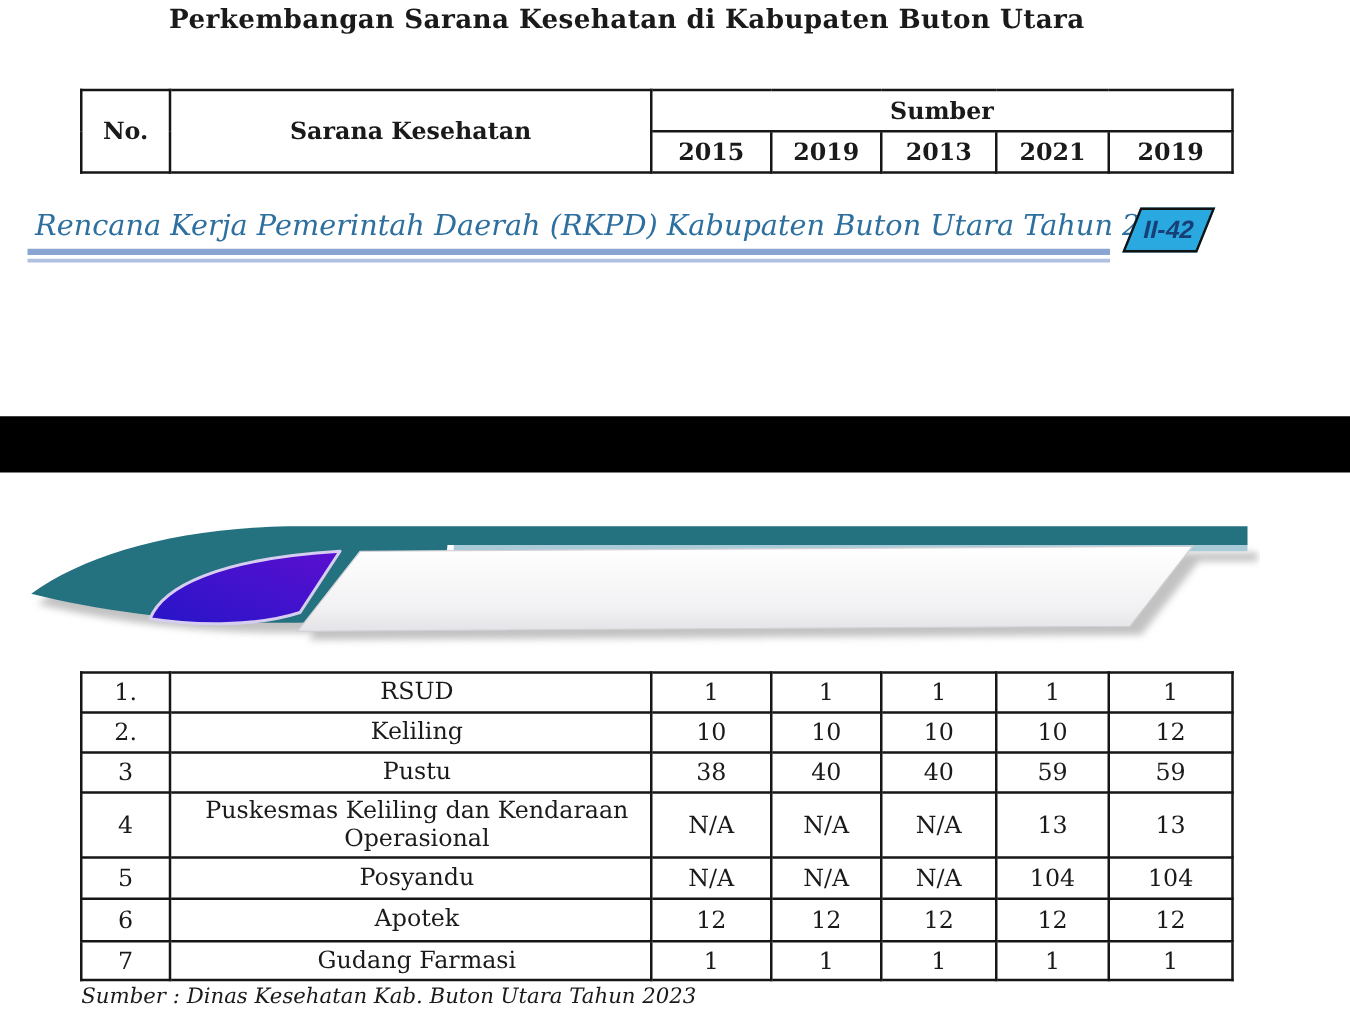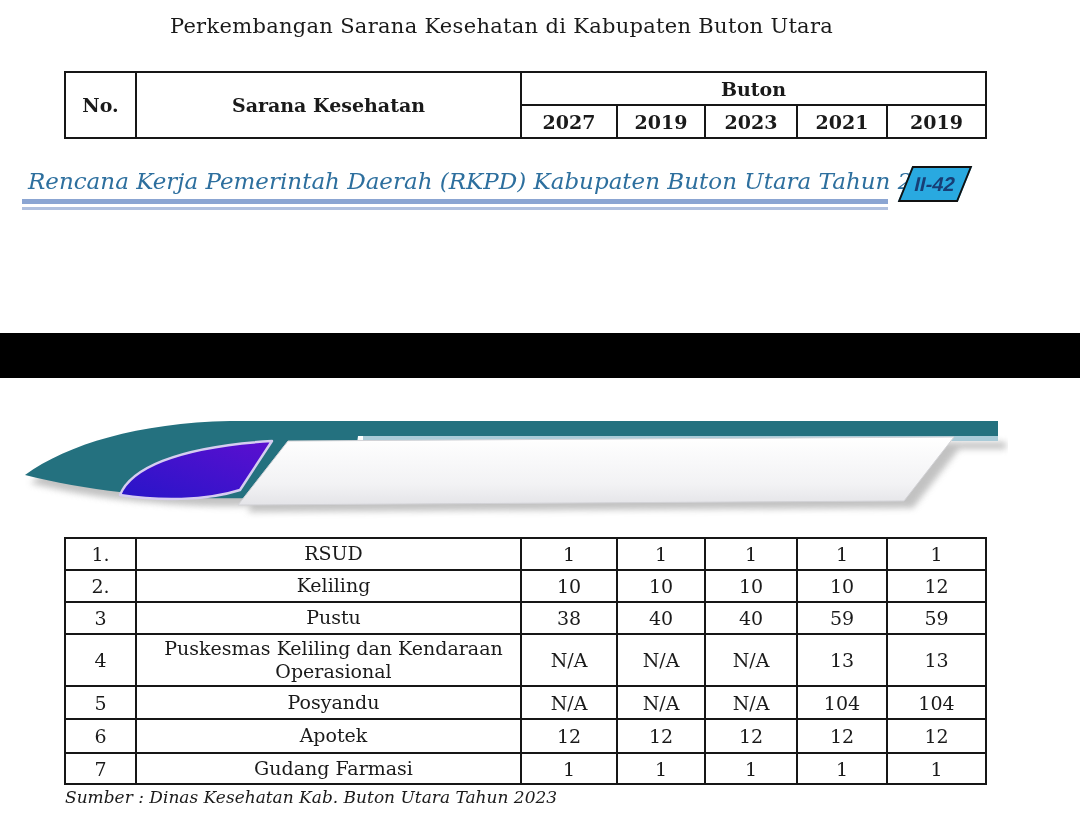--- a/index.html
+++ b/index.html
@@ -1,21 +1,21 @@
 <!DOCTYPE html>
 <html><head>
 <meta charset="utf-8">
 <style>
   * { margin: 0; padding: 0; box-sizing: border-box; }
   html, body { width: 1080px; height: 813px; background: #ffffff; overflow: hidden; }
   body { font-family: "DejaVu Serif", "Liberation Serif", serif; color: #1a1a1a; position: relative; }
 
   
-  .doc-title { position: absolute; top: 13px; left: 0; width: 1003px; text-align: center;
-               font-weight: normal; font-size: 21px; line-height: 27px; letter-spacing: .3px; }
+  .doc-title { position: absolute; top: 1px; left: 0; width: 1003px; text-align: center;
+               font-weight: bold; font-size: 21px; line-height: 27px; letter-spacing: .3px; }
 
   
   table.grid { border-collapse: collapse; table-layout: fixed; width: 921px; }
   table.grid td, table.grid th { border: 2px solid #161616; font-size: 19px; overflow: hidden; }
   .t-head { position: absolute; left: 64px; top: 71px; }
   .t-head th { font-weight: bold; text-align: center; vertical-align: middle; }
   .t-body { position: absolute; left: 64px; top: 537px; }
   .t-body td { vertical-align: middle; }
   .cell-no { text-align: center; }
   .cell-name { text-align: center; padding-left: 10px; line-height: 1.22; }
@@ -57,26 +57,26 @@
       <col style="width:96px">
       <col style="width:88px">
       <col style="width:92px">
       <col style="width:90px">
       <col style="width:99px">
     </colgroup>
   <tbody>
       <tr style="height:33px">
     <th rowspan="2">No.</th>
     <th rowspan="2">Sarana Kesehatan</th>
-    <th colspan="5">Buton</th>
+    <th colspan="5">Sumber</th>
   </tr>
   <tr style="height:33px">
-    <th>2027</th>
+    <th>2015</th>
     <th>2019</th>
-    <th>2023</th>
+    <th>2013</th>
     <th>2021</th>
     <th>2019</th>
   </tr>
 </tbody>
   </table>
 
 <div class="rkpd-text">Rencana Kerja Pemerintah Daerah (RKPD) Kabupaten Buton Utara Tahun 2024</div>
 <div class="u-bar1"></div>
 <div class="u-bar2"></div>
 <div class="page-badge">

